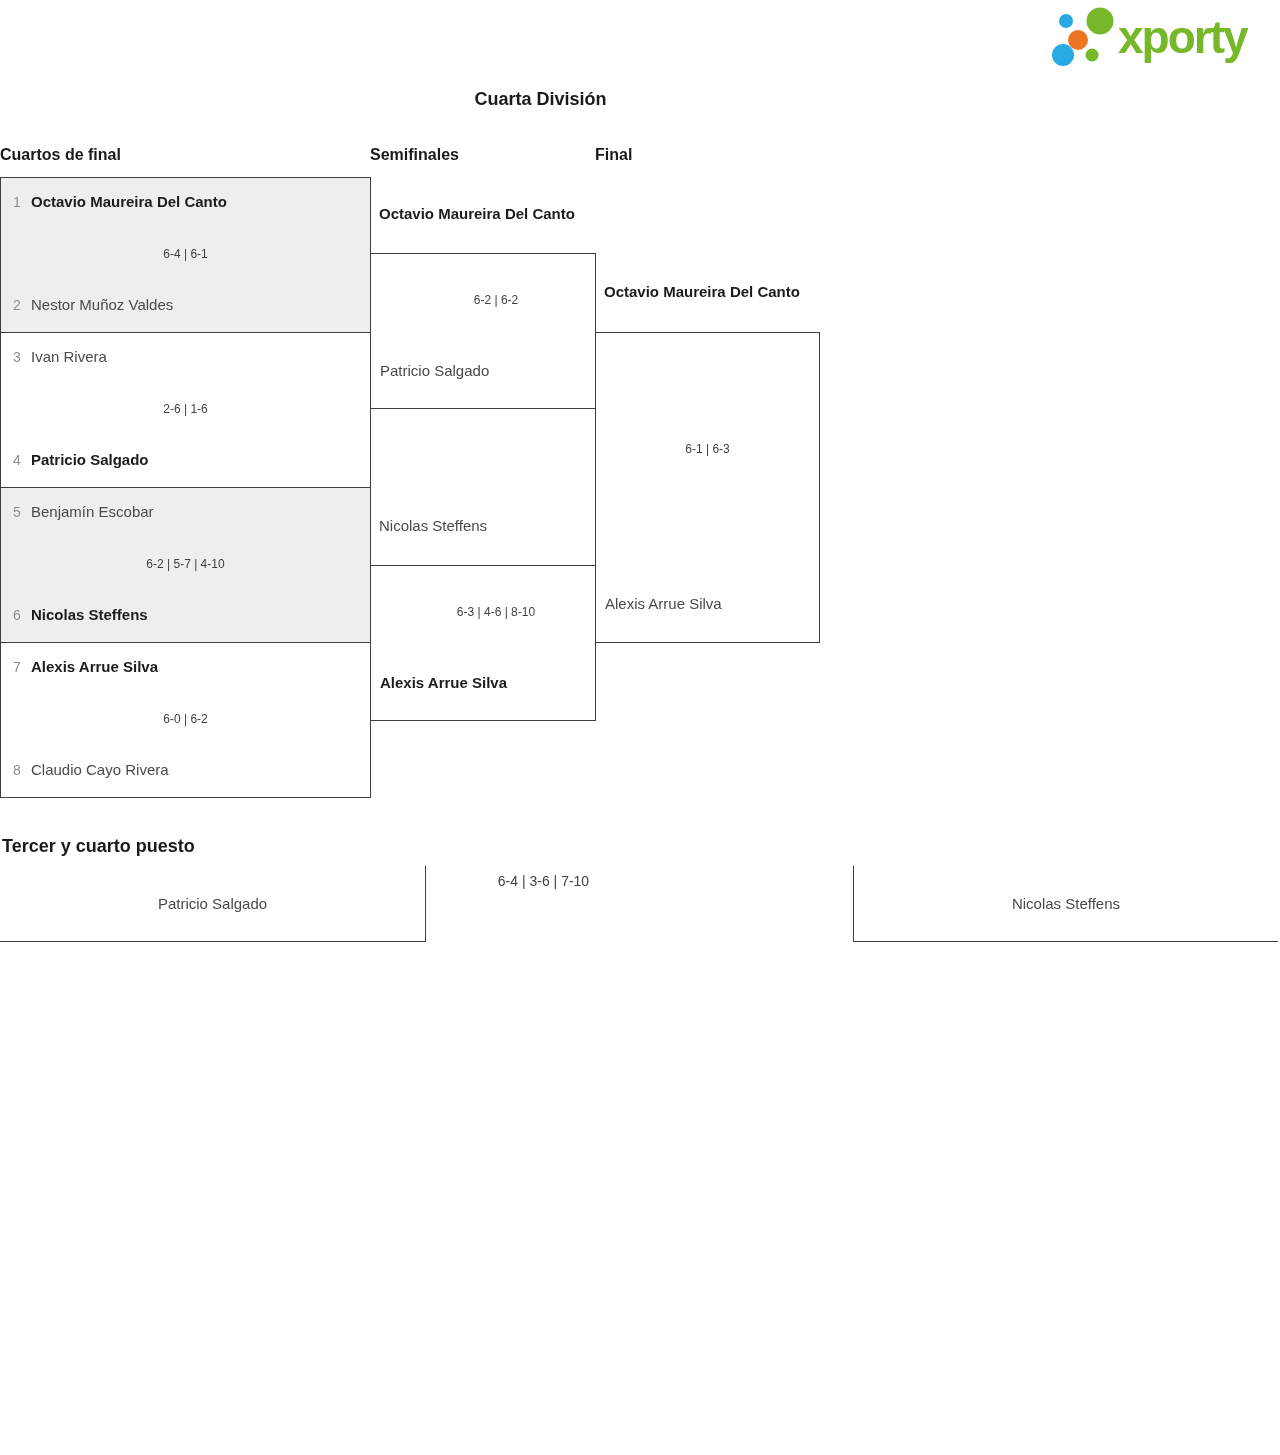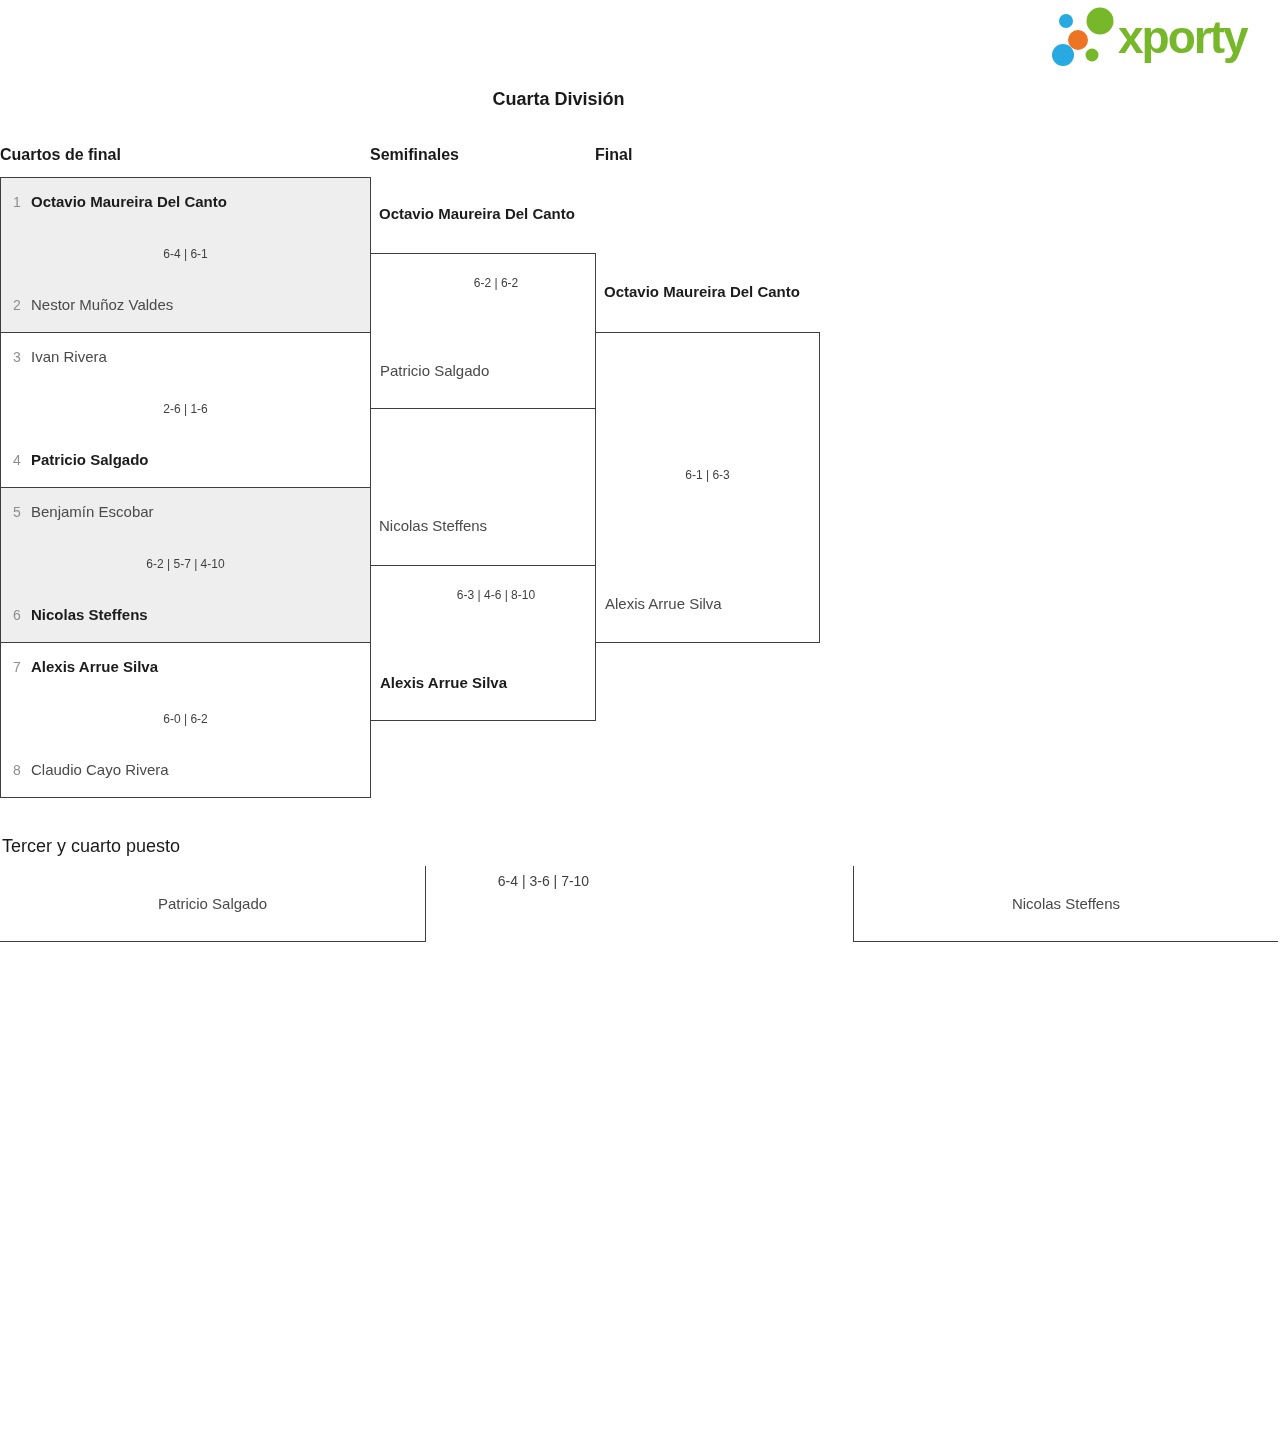--- a/index.html
+++ b/index.html
@@ -9,21 +9,21 @@
     font-family:"Liberation Sans", sans-serif;
     color:#1c1c1c; overflow:hidden;
   }
   .page-title {
     position:absolute; left:3px; top:0;
     font-size:25px; line-height:34px; font-weight:700; color:#161616;
     letter-spacing:-0.2px;
   }
   .logo { position:absolute; top:2px; right:6px; }
   .subtitle {
-    position:absolute; top:87px; left:18px; width:1081px;
+    position:absolute; top:87px; left:0; width:1081px;
     text-align:center; font-size:18px; line-height:24px; font-weight:600; color:#1a1a1a;
   }
   .col-header {
     position:absolute; top:145px; text-align:left;
     font-size:16px; line-height:20px; font-weight:700; color:#1a1a1a;
   }
   .col-qf { left:0; width:370px; }
   .col-sf { left:370px; width:225px; }
   .col-f  { left:595px; width:224px; }
 
@@ -45,41 +45,41 @@
     font-size:12px; line-height:20px; color:#3f3f3f; white-space:nowrap;
   }
   .qf-score { top:66px; }
 
   .match-box {
     position:absolute; border:1px solid #3e3e3e; background:#ffffff;
   }
   .sf-box { left:370px; width:226px; height:156px; }
   .sf-box-1 { top:253px; }
   .sf-box-2 { top:565px; }
-  .sf-score { top:19px;margin-left:26px; }
+  .sf-score { top:36px;margin-left:26px; }
   .box-prow {
     position:absolute; left:9px; right:8px;
     font-size:15px; line-height:20px; color:#4a4a4a; white-space:nowrap; overflow:hidden;
   }
   .sf-p2 { top:107px; }
   .float-name {
     position:absolute; font-size:15px; line-height:20px; color:#4a4a4a; white-space:nowrap;
   }
   .sf-name-1 { left:379px; top:204px; }
   .sf-name-2 { left:379px; top:516px; }
   .f-name-1  { left:604px; top:282px; }
   .final-box { left:595px; top:332px; width:225px; height:311px; }
-  .f-score { top:106px;margin-top:26px; }
+  .f-score { top:106px; }
   .f-p2 { top:261px; }
 
   .bold { font-weight:700; color:#1c1c1c; }
 
   .tp-heading {
     position:absolute; left:2px; top:835px;
-    font-size:18px; line-height:22px; font-weight:400; color:#1a1a1a;
+    font-size:18px; line-height:22px; font-weight:700; color:#1a1a1a;
   }
   .tp-score {
     position:absolute; left:0; top:872px; width:1087px; text-align:center;
     font-size:14px; line-height:18px; color:#3f3f3f;
   }
   .tp-box {
     position:absolute; top:866px; height:76px; background:transparent;
   }
   .tp-box-left  { left:0; width:426px; border-right:1px solid #3e3e3e; border-bottom:1px solid #3e3e3e; }
   .tp-box-right { left:853px; width:425px; border-left:1px solid #3e3e3e; border-bottom:1px solid #3e3e3e; }

